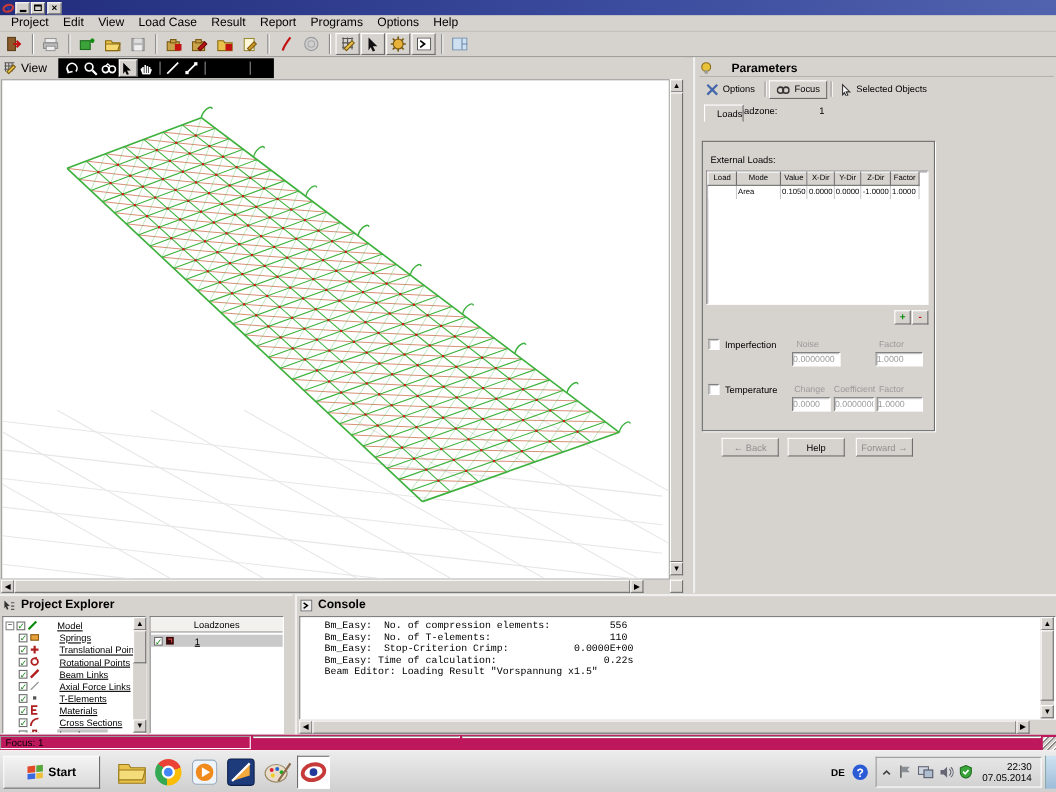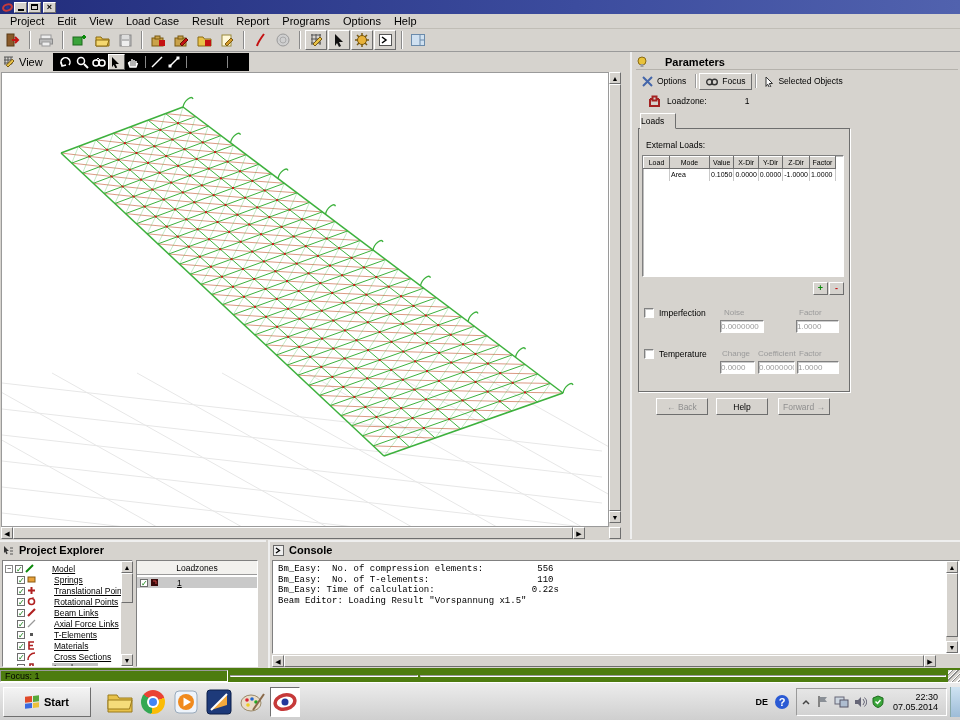--- a/index.html
+++ b/index.html
@@ -44,21 +44,21 @@
 
   
   #params { left:630px; top:52px; width:330px; height:487px; background:#d6d3ce; border-left:2px solid #efefef; padding-left:2px; }
   #params-header { left:4px; top:2px; width:322px; height:16px; display:flex; align-items:center; border-bottom:1px solid #b5b2ac; }
   #params-header b { font-size:11px; margin-left:17px; }
   .ptab { height:17px; display:flex; align-items:center; font-size:8.5px; padding:0 6px; }
   .ptab .ic { margin-right:4px; }
   .ptab.active { border:1px solid; border-color:#fff #6e6e6e #6e6e6e #fff; }
   .ptabsep { width:1px; height:14px; background:#9a9a9a; margin:0 3px; box-shadow:1px 0 0 #fff; }
   #loadzone-row { left:16px; top:42px; height:14px; display:flex; align-items:center; font-size:8.5px; }
-  #loads-tab { left:8px; top:61px; width:36px; height:16px; background:#d6d3ce; border:1px solid; border-color:#fff #6e6e6e #d6d3ce #fff; font-size:8.5px; display:flex; align-items:center; justify-content:flex-start; z-index:2; }
+  #loads-tab { left:8px; top:43px; width:36px; height:16px; background:#d6d3ce; border:1px solid; border-color:#fff #6e6e6e #d6d3ce #fff; font-size:8.5px; display:flex; align-items:center; justify-content:flex-end; z-index:2; }
   #groupbox { left:6px; top:76px; width:212px; height:264px; border:1px solid #6e6e6e; box-shadow:1px 1px 0 #fff; }
   #extloads-label { left:14px; top:88px; font-size:8.5px; }
   #loads-listbox { left:10px; top:103px; width:202px; height:122px; }
   table.ptable { border-collapse:collapse; table-layout:fixed; font-size:7px; }
   table.ptable th { background:#d6d3ce; border:1px solid; border-color:#fff #6e6e6e #6e6e6e #fff; font-weight:normal; height:12px; overflow:hidden; }
   table.ptable td { background:#fff; border-right:1px solid #c9c9c9; height:12px; padding:0 1px; overflow:hidden; white-space:nowrap; }
   td.selcell { background:#000080; color:#fff; }
   .pmbtn { width:15px; height:13px; display:flex; align-items:center; justify-content:center; font-size:9px; font-weight:bold; line-height:9px; }
   .chk { width:10px; height:10px; background:#fff; border:1px solid; border-color:#808080 #fff #fff #808080; box-shadow:inset 1px 1px 0 rgba(0,0,0,.2); }
   .flabel { font-size:8px; color:#9a9a9a; position:absolute; }
@@ -77,21 +77,21 @@
   .trow .lbl.sel { background:#c4c4c4; }
   .tchk { width:8px; height:8px; border:1px solid #6e6e6e; background:#fff; color:#0a7d0a; font-size:8px; line-height:7px; font-weight:bold; text-align:center; flex:none; }
   .ticon { width:9px; height:9px; margin-left:2px; flex:none; }
   #lz-box { left:136px; top:18px; width:122px; height:107px; background:#fff; border:1px solid; border-color:#808080 #fff #fff #808080; }
   #lz-head { height:14px; border-bottom:1px solid #9a9a9a; background:#f2f1ee; text-align:center; font-size:8.5px; line-height:14px; }
   #console { left:268px; top:540px; width:692px; height:128px; background:#d6d3ce; border-top:2px solid #efefef; border-left:2px solid #efefef; }
   #console-box { left:2px; top:18px; width:688px; height:94px; background:#fff; border:1px solid; border-color:#808080 #fff #fff #808080; overflow:hidden; }
   .cline { font-family:"Liberation Mono","DejaVu Sans Mono",monospace; font-size:9px; line-height:10.6px; white-space:pre; }
 
   
-  #statusbar { left:0; top:668px; width:960px; height:14px; background:#4d7c0f; display:flex; align-items:center; padding-top:1px; }
+  #statusbar { left:0; top:668px; width:960px; height:14px; background:#be185d; display:flex; align-items:flex-start; padding-top:1px; }
   .sseg { border:1px solid; border-color:#9a9a9a #fff #fff #9a9a9a; margin-right:2px; font-size:9px; padding:0 4px; display:flex; align-items:center; }
   #grip { position:absolute; right:0; top:670px; width:12px; height:12px; background:repeating-linear-gradient(135deg,#d6d3ce 0 2px,#fff 2px 3px,#8a8a8a 3px 4px); }
 
   
   #taskbar { left:0; top:682px; width:960px; height:38px; background:linear-gradient(#ececec,#cfcfcf); border-top:1px solid #fff; display:flex; align-items:center; }
   #startbtn { width:88px; height:30px; margin-left:3px; display:flex; align-items:center; justify-content:center; gap:5px; border:1px solid; border-color:#fff #6e6e6e #6e6e6e #fff; background:linear-gradient(#f4f4f4,#d9d9d9); font-weight:bold; font-size:11px; }
   .flag { width:14px; height:12px; display:grid; grid-template-columns:1fr 1fr; grid-template-rows:1fr 1fr; gap:1px; transform:skewY(-6deg); }
   .flag i { display:block; }
   .qbtn { width:30px; height:30px; margin-left:3px; display:flex; align-items:center; justify-content:center; }
   .qbtn.pressed { background:#fff; border:1px solid; border-color:#6e6e6e #fff #fff #6e6e6e; }
@@ -1177,23 +1177,24 @@
 
 <div id="console" class="abs">
   <div class="bheader">
     <svg width="11" height="11" style="margin-left:3px">
         <rect x="0.5" y="0.5" width="10" height="10" fill="#eee" stroke="#666"></rect>
         <path d="M3 3 l3.5 2.5 -3.5 2.5" stroke="#000" stroke-width="1.3" fill="none"></path>
       </svg>
     <b>Console</b>
   </div>
   <div id="console-box" class="abs">
-    <div style="padding:3px 0 0 5px">
+    <div style="padding:3px 0 0 22px">
       <div class="cline">Bm_Easy:  No. of compression elements:          556</div>
       <div class="cline">Bm_Easy:  No. of T-elements:                    110</div>
+      <div class="cline">Bm_Easy:  Stop-Criterion Crimp:           0.0000E+00</div>
       <div class="cline">Bm_Easy: Time of calculation:                  0.22s</div>
       <div class="cline">Beam Editor: Loading Result "Vorspannung x1.5"</div>
     </div>
   </div>
   <div class="sb" style="left:676px;top:19px;width:12px;height:92px">
     <div class="sbarrow">▲</div>
     <div class="sbthumb" style="height:64px"></div>
     <div class="sbarrow" style="position:absolute;bottom:0">▼</div>
   </div>
   <div class="sb flexc" style="left:2px;top:113px;width:688px;height:12px">

